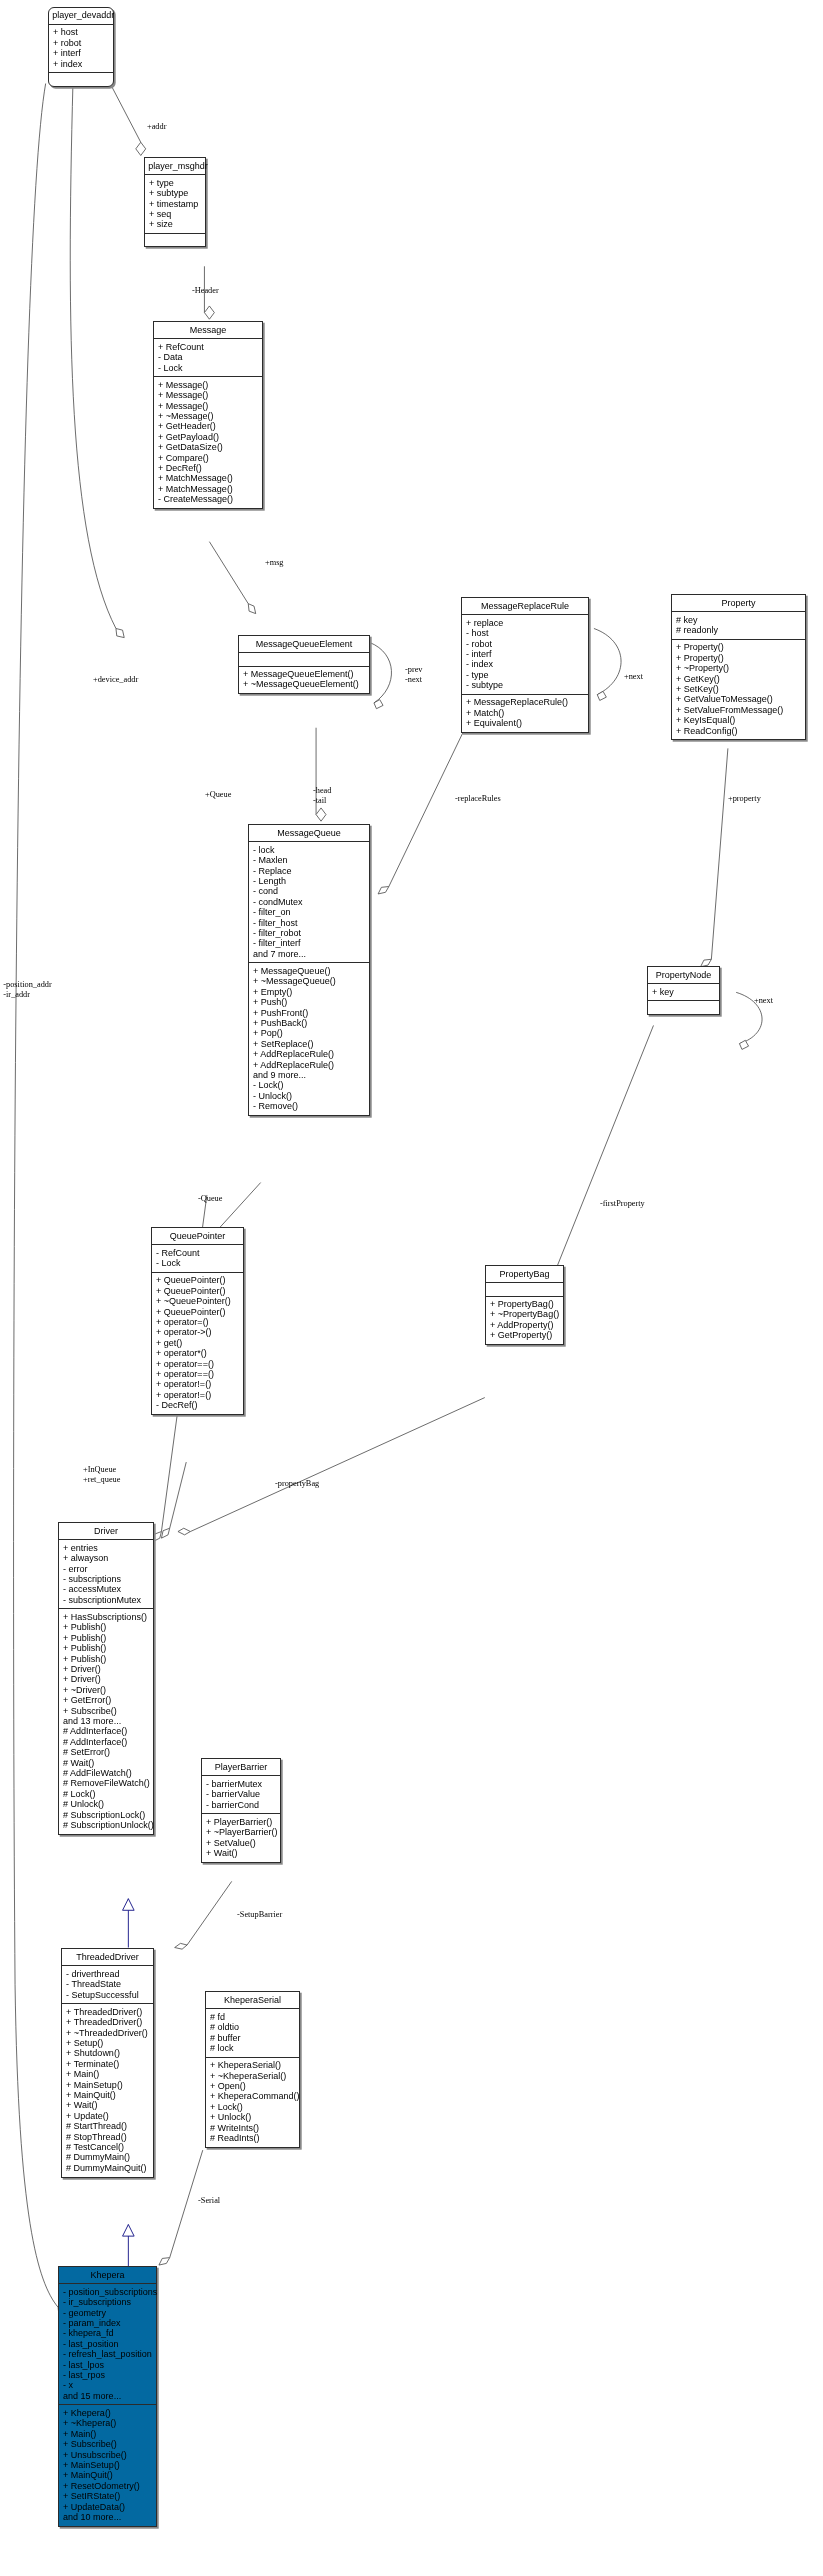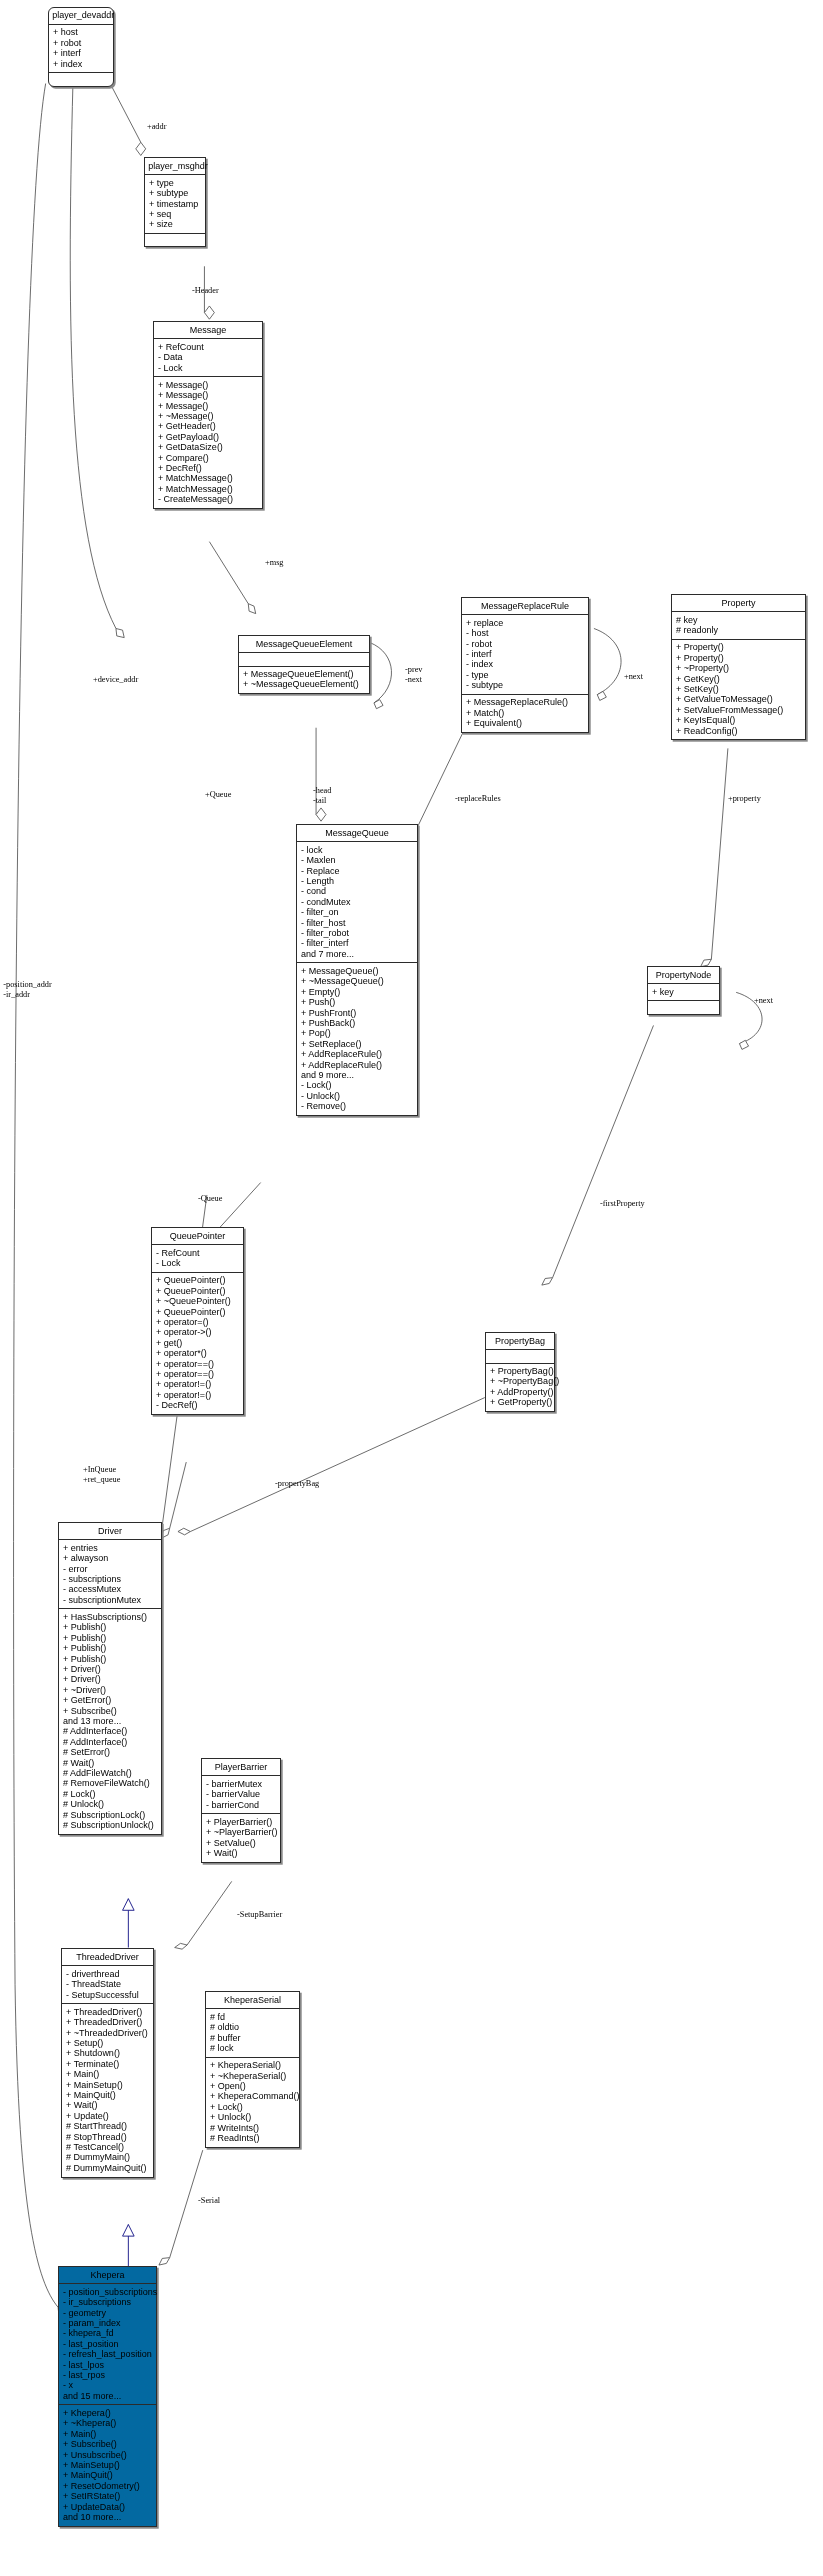--- a/index.html
+++ b/index.html
@@ -253,21 +253,21 @@
       <div class="uml-row">+ ~Property()</div>
       <div class="uml-row">+ GetKey()</div>
       <div class="uml-row">+ SetKey()</div>
       <div class="uml-row">+ GetValueToMessage()</div>
       <div class="uml-row">+ SetValueFromMessage()</div>
       <div class="uml-row">+ KeyIsEqual()</div>
       <div class="uml-row">+ ReadConfig()</div>
     </div>
   </div>
 
-  <div class="uml-class shadowed" style="left:248px; top:824px; width:122px;margin-left:48px;">
+  <div class="uml-class shadowed" style="left:248px; top:824px; width:122px;">
     <div class="uml-title">MessageQueue</div>
     <div class="uml-compartment">
       <div class="uml-row">- lock</div>
       <div class="uml-row">- Maxlen</div>
       <div class="uml-row">- Replace</div>
       <div class="uml-row">- Length</div>
       <div class="uml-row">- cond</div>
       <div class="uml-row">- condMutex</div>
       <div class="uml-row">- filter_on</div>
       <div class="uml-row">- filter_host</div>
@@ -317,32 +317,32 @@
       <div class="uml-row">+ get()</div>
       <div class="uml-row">+ operator*()</div>
       <div class="uml-row">+ operator==()</div>
       <div class="uml-row">+ operator==()</div>
       <div class="uml-row">+ operator!=()</div>
       <div class="uml-row">+ operator!=()</div>
       <div class="uml-row">- DecRef()</div>
     </div>
   </div>
 
-  <div class="uml-class shadowed" style="left:485px; top:1332px; width:70px;">
+  <div class="uml-class shadowed" style="left:485px; top:1265px; width:79px;">
     <div class="uml-title">PropertyBag</div>
     <div class="uml-compartment empty"></div>
     <div class="uml-compartment">
       <div class="uml-row">+ PropertyBag()</div>
       <div class="uml-row">+ ~PropertyBag()</div>
       <div class="uml-row">+ AddProperty()</div>
       <div class="uml-row">+ GetProperty()</div>
     </div>
   </div>
 
-  <div class="uml-class shadowed" style="left:58px; top:1522px; width:104px;">
+  <div class="uml-class shadowed" style="left:58px; top:1522px; width:96px;">
     <div class="uml-title">Driver</div>
     <div class="uml-compartment">
       <div class="uml-row">+ entries</div>
       <div class="uml-row">+ alwayson</div>
       <div class="uml-row">- error</div>
       <div class="uml-row">- subscriptions</div>
       <div class="uml-row">- accessMutex</div>
       <div class="uml-row">- subscriptionMutex</div>
     </div>
     <div class="uml-compartment">

